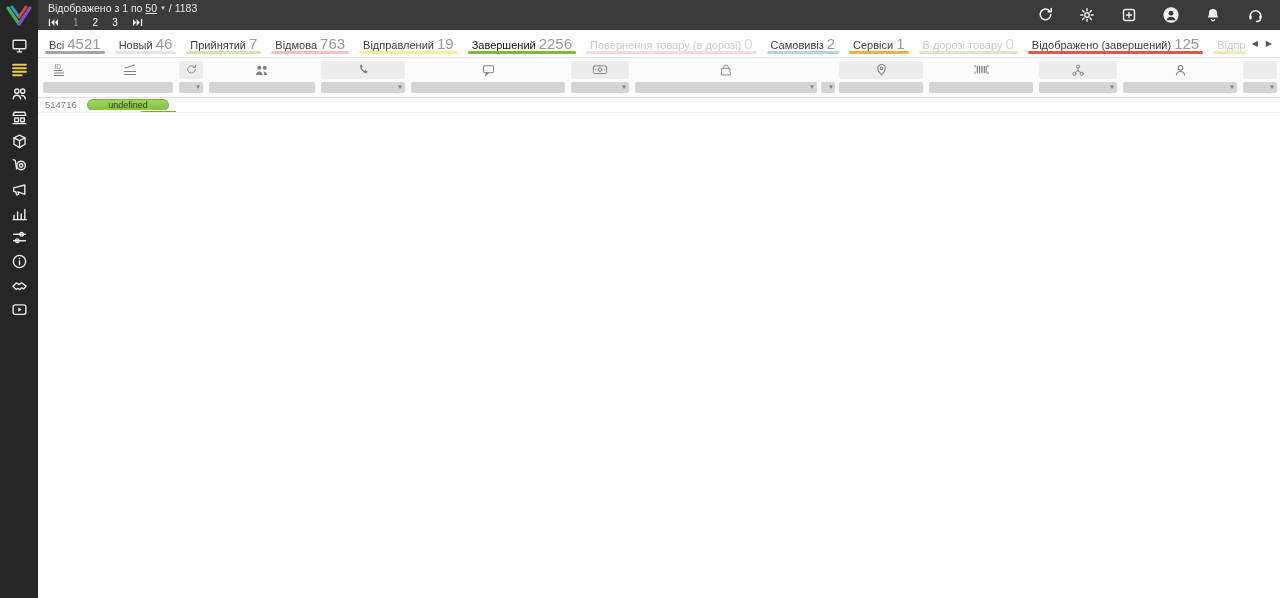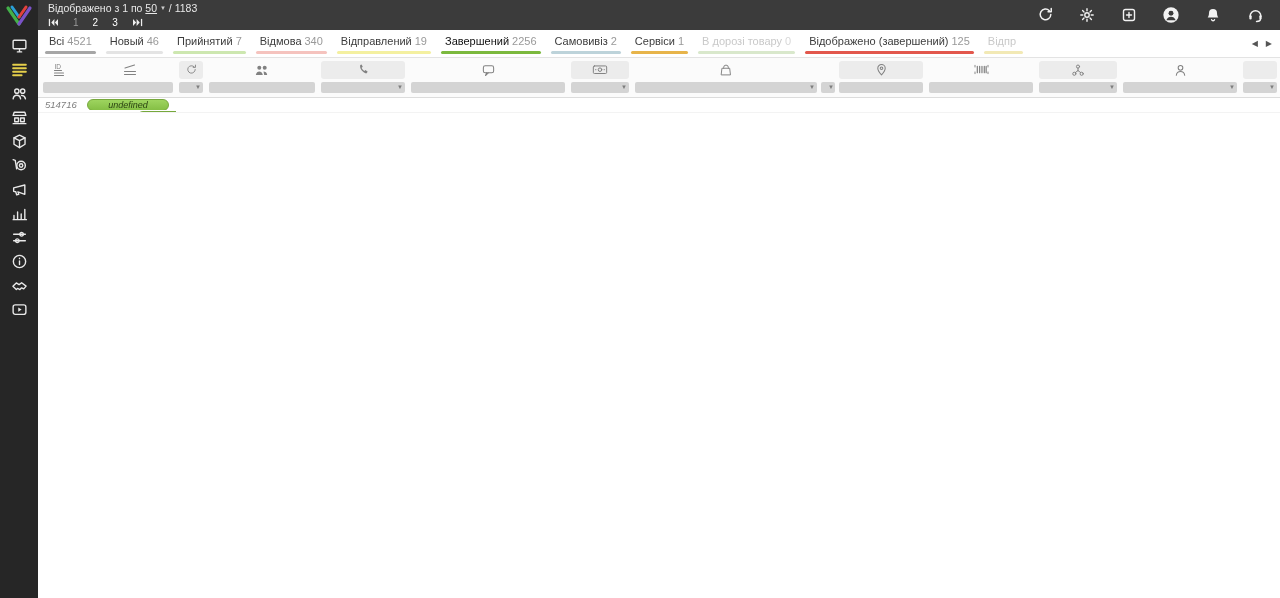--- a/index.html
+++ b/index.html
@@ -23,38 +23,38 @@
   .pager .pbtn{cursor:pointer;display:flex;align-items:center;color:#eee;}
   .pager .pnum{font-size:10px;cursor:pointer;color:#fff;}
   .pager .pnum.cur{color:#9a9a9a;}
   .tb-right{display:flex;align-items:center;gap:24px;padding-right:16px;}
   .tb-ic{width:18px;height:18px;color:#f2f2f2;cursor:pointer;display:flex;align-items:center;justify-content:center;}
   .tb-ic svg{stroke:currentColor;fill:none;stroke-width:1.4;stroke-linecap:round;stroke-linejoin:round;}
   
   .tabswrap{height:27px;background:#fff;position:relative;border-bottom:1px solid #e3e3e3;}
   .tabs{display:flex;height:27px;overflow:hidden;padding-left:2px;white-space:nowrap;}
   .tab{position:relative;padding:5px 9px 0 9px;font-size:11px;color:#3c3c3c;cursor:pointer;flex-shrink:0;}
-  .tab .t-cnt{font-size:11px;color:#999;margin-left:3px;}
+  .tab .t-cnt{font-size:15px;color:#999;margin-left:3px;}
   .tab.active{font-weight:normal;color:#111;}
   .tab.disabled{color:#c9c9c9;}
   .tab.disabled .t-cnt{color:#d8d8d8;}
   .t-bar{position:absolute;left:5px;right:5px;bottom:3px;height:3px;border-radius:2px;}
   .tab-arrows{position:absolute;right:0;top:0;height:27px;background:#fff;display:flex;align-items:center;gap:8px;padding:0 8px 0 6px;}
   .tarr{font-size:8px;color:#555;cursor:pointer;}
   
   .hgrid{display:grid;grid-template-columns:46px 92px 30px 112px 90px 160px 64px 188px 16px 90px 110px 84px 120px 40px;}
   .hicons{height:22px;background:#fbfbfb;align-items:center;}
   .hcell{display:flex;align-items:center;justify-content:center;height:18px;margin-top:2px;color:#818181;cursor:pointer;}
   .hcell svg{stroke:currentColor;fill:none;stroke-width:1.1;stroke-linecap:round;stroke-linejoin:round;}
   .hcell.shade{background:#ececec;border-radius:3px;margin-left:3px;margin-right:3px;}
   .frow{height:17px;background:#fbfbfb;border-bottom:1px solid #dcdcdc;}
   .fbox{height:11px;margin:2px 3px 0 3px;background:#d4d4d4;border-radius:2px;position:relative;cursor:text;}
   .fbox .fdd{position:absolute;right:2px;top:2px;font-size:6px;color:#7d7d7d;}
   
-  .tbody{height:502px;overflow:hidden;font-style:italic;}
+  .tbody{height:502px;overflow:hidden;}
   .row{display:grid;grid-template-columns:46px 92px 30px 112px 90px 160px 18px 46px 188px 16px 90px 92px 18px 84px 104px 16px 40px;
        height:14.343px;border-bottom:1px solid #f3f3f3;font-size:10px;color:#3a3a3a;cursor:pointer;background:#fff;}
   .row>span{display:flex;align-items:center;overflow:hidden;white-space:nowrap;}
   .c-id{color:#7d7d7d;padding-left:7px;font-size:9.5px;}
   .pill{background:linear-gradient(#9ed45f,#85bf45);border:1px solid #76a83c;color:#2c4413;
         font-size:9px;border-radius:7px;height:10px;line-height:10px;padding:0 0;width:80px;text-align:center;margin-left:3px;}
 </style>
 </head>
 <body>
 
@@ -216,23 +216,24 @@
             </svg>
           </div>
       </div>
     </div>
 
     <div class="tabswrap">
       <div class="tabs" id="tabs">
           <div class="tab "><span class="t-lbl">Всі</span><span class="t-cnt">4521</span><i class="t-bar" style="background:#a6a6a6"></i></div>
           <div class="tab "><span class="t-lbl">Новый</span><span class="t-cnt">46</span><i class="t-bar" style="background:#e4e4e4"></i></div>
           <div class="tab "><span class="t-lbl">Прийнятий</span><span class="t-cnt">7</span><i class="t-bar" style="background:#cde7b0"></i></div>
-          <div class="tab "><span class="t-lbl">Відмова</span><span class="t-cnt">340</span><i class="t-bar" style="background:#f5c3be"></i></div>
+          <div class="tab "><span class="t-lbl">Відмова</span><span class="t-cnt">763</span><i class="t-bar" style="background:#f5c3be"></i></div>
           <div class="tab "><span class="t-lbl">Відправлений</span><span class="t-cnt">19</span><i class="t-bar" style="background:#f4f0a0"></i></div>
           <div class="tab active"><span class="t-lbl">Завершений</span><span class="t-cnt">2256</span><i class="t-bar" style="background:#7cb93e"></i></div>
+          <div class="tab disabled"><span class="t-lbl">Повернення товару (в дорозі)</span><span class="t-cnt">0</span><i class="t-bar" style="background:#f7dbd8"></i></div>
           <div class="tab "><span class="t-lbl">Самовивіз</span><span class="t-cnt">2</span><i class="t-bar" style="background:#bdd3da"></i></div>
           <div class="tab "><span class="t-lbl">Сервіси</span><span class="t-cnt">1</span><i class="t-bar" style="background:#e7b44a"></i></div>
           <div class="tab disabled"><span class="t-lbl">В дорозі товару</span><span class="t-cnt">0</span><i class="t-bar" style="background:#d9e8cc"></i></div>
           <div class="tab "><span class="t-lbl">Відображено (завершений)</span><span class="t-cnt">125</span><i class="t-bar" style="background:#e2574c"></i></div>
           <div class="tab disabled"><span class="t-lbl">Відпр</span><span class="t-cnt"></span><i class="t-bar" style="background:#f2e9b5"></i></div>
         </div>
       <div class="tab-arrows">
         <span class="tarr">◀</span>
         <span class="tarr">▶</span>
       </div>

